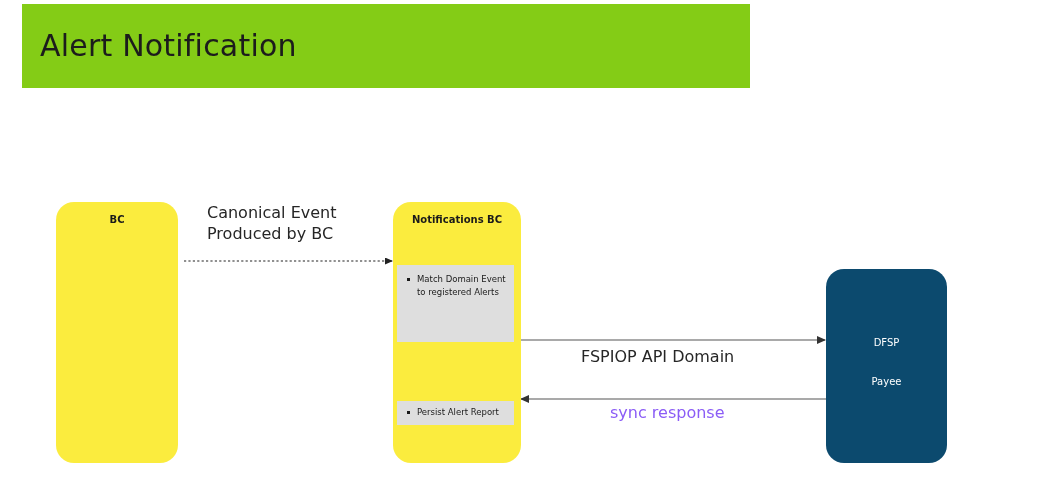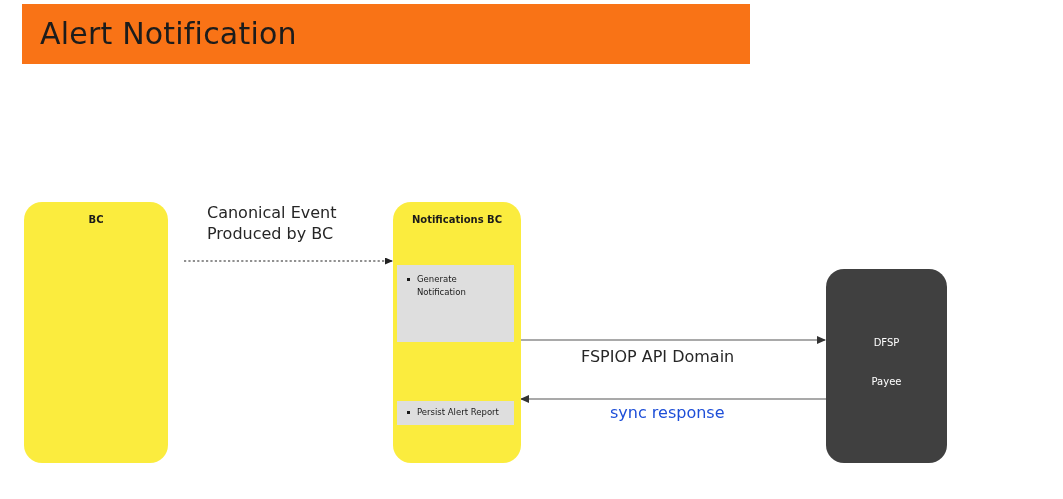--- a/index.html
+++ b/index.html
@@ -15,57 +15,57 @@
     font-family: "DejaVu Sans", "Liberation Sans", sans-serif;
     -webkit-font-smoothing: antialiased;
   }
 
   
   .title-banner {
     position: absolute;
     left: 22px;
     top: 4px;
     width: 728px;
-    height: 60px;
-    background: #f97316;
+    height: 84px;
+    background: #84cc16;
     display: flex;
     align-items: center;
   }
   .title-text {
     margin-left: 18px;
     font-size: 30px;
     font-weight: 400;
     color: #1c1c1c;
     letter-spacing: 0.2px;
     line-height: 1;
   }
 
   
   .lane {
     position: absolute;
     border-radius: 18px;
     box-sizing: border-box;
   }
   .lane-yellow { background: #FBEC3E; }
-  .lane-dark   { background: #404040; }
+  .lane-dark   { background: #0c4a6e; }
 
   .lane-title {
     text-align: center;
     font-size: 10px;
     font-weight: bold;
     color: #1a1a1a;
     padding-top: 12px;
     line-height: 1.2;
   }
 
   
   #lane-bc {
-    left: 24px;
+    left: 56px;
     top: 202px;
-    width: 144px;
+    width: 122px;
     height: 261px;
   }
 
   
   #lane-notifications {
     left: 393px;
     top: 202px;
     width: 128px;
     height: 261px;
   }
@@ -147,21 +147,21 @@
   }
   #label-fspiop {
     left: 581px;
     top: 346px;
     width: 260px;
   }
   #label-sync {
     left: 610px;
     top: 402px;
     width: 220px;
-    color: #1d4ed8;
+    color: #8b5cf6;
   }
 
   
   #connectors {
     position: absolute;
     left: 0;
     top: 0;
     width: 1063px;
     height: 499px;
     pointer-events: none;
@@ -204,21 +204,21 @@
 
 <div class="lane lane-dark" id="lane-dfsp">
   <div class="dfsp-labels">
     <div class="row1">DFSP</div>
     <div class="row2">Payee</div>
   </div>
 </div>
 
 <div class="task-box" id="task-match">
   <ul class="bullet-list">
-    <li>Generate Notification</li>
+    <li>Match Domain Event to registered Alerts</li>
   </ul>
 </div>
 
 <div class="task-box" id="task-persist">
   <ul class="bullet-list">
     <li>Persist Alert Report</li>
   </ul>
 </div>
 
 <div class="conn-label" id="label-canonical">Canonical Event

